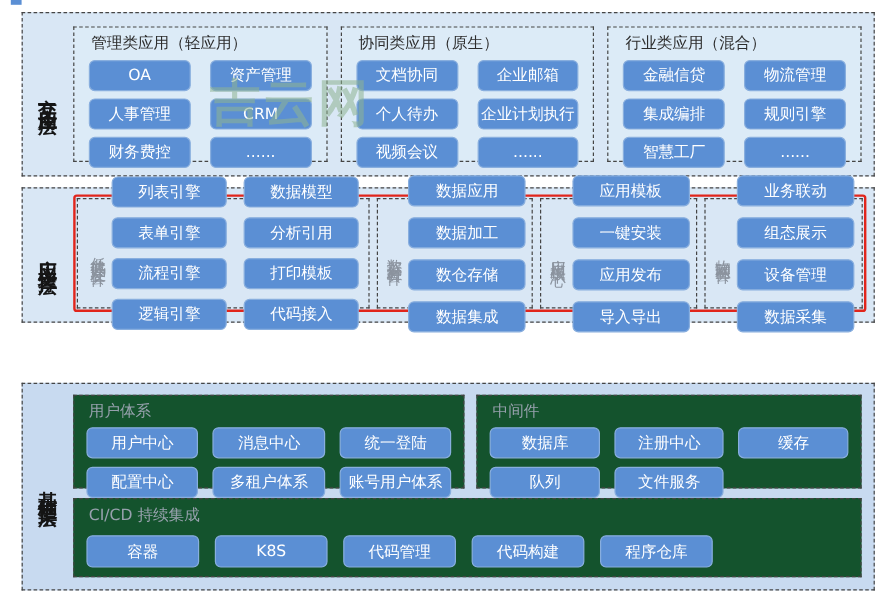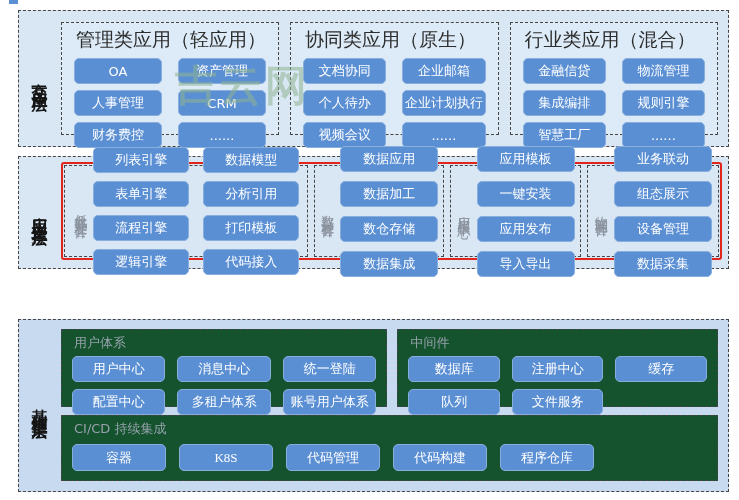--- a/index.html
+++ b/index.html
@@ -22,21 +22,21 @@
     writing-mode:vertical-rl; text-orientation:upright;
     font-size:16px; font-weight:600; color:#151515; letter-spacing:4px; line-height:1.2;
   }
 
   
   .l0-groups { flex:1; display:flex; gap:11px; padding:11px 10px 11px 0; }
   .l0-group {
     flex:1; box-sizing:border-box; border:1px dashed #454545; background:#dcebf7;
     padding:3px 12px 7px; display:flex; flex-direction:column;
   }
-  .group-title { font-size:19px; color:#2d2d2d; margin:1px 0 5px 2px; white-space:nowrap; }
+  .group-title { font-size:13px; color:#2d2d2d; margin:1px 0 5px 2px; white-space:nowrap; }
   .grid-2 { display:grid; grid-template-columns:1fr 1fr; column-gap:16px; row-gap:6px; flex:1; }
 
   .btn {
     background:#5b8fd4; border:1px solid #88aede; border-radius:5px; box-sizing:border-box;
     color:#ffffff; font-size:13px; height:26px;
     display:flex; align-items:center; justify-content:center; white-space:nowrap; overflow:hidden;
   }
 
   
   .redbox {
@@ -63,21 +63,21 @@
   .l2-content { flex:1; display:flex; flex-direction:column; gap:8px; padding:9px 10px 10px 0; }
   .l2-row1 { display:flex; gap:10px; height:78px; }
   .l2-group {
     box-sizing:border-box; border:1px dashed #454545; background:#14532d;
     padding:2px 10px 7px; display:flex; flex-direction:column;
   }
   .l2-title { font-size:13px; color:#97a1ad; margin:2px 0 4px 2px; white-space:nowrap; }
   .g-user { flex:1.02; } .g-middleware { flex:1; }
   .grid-3 { display:grid; grid-template-columns:repeat(3,1fr); column-gap:12px; row-gap:7px; flex:1; }
   .g-cicd { flex:1; }
-  .cicd-row { display:flex; gap:13px; align-items:center; flex:1;font-family:Liberation Serif, serif; }
+  .cicd-row { display:flex; gap:13px; align-items:flex-end; flex:1; }
   .cicd-row .btn { width:94px; height:27px; }
 
   .watermark {
     position:absolute; left:175px; top:58px; z-index:5;
     font-size:42px; font-weight:700; letter-spacing:3px;
     color:#8fb492; opacity:0.55; pointer-events:none;
   }
 </style>
 </head>
 <body>

